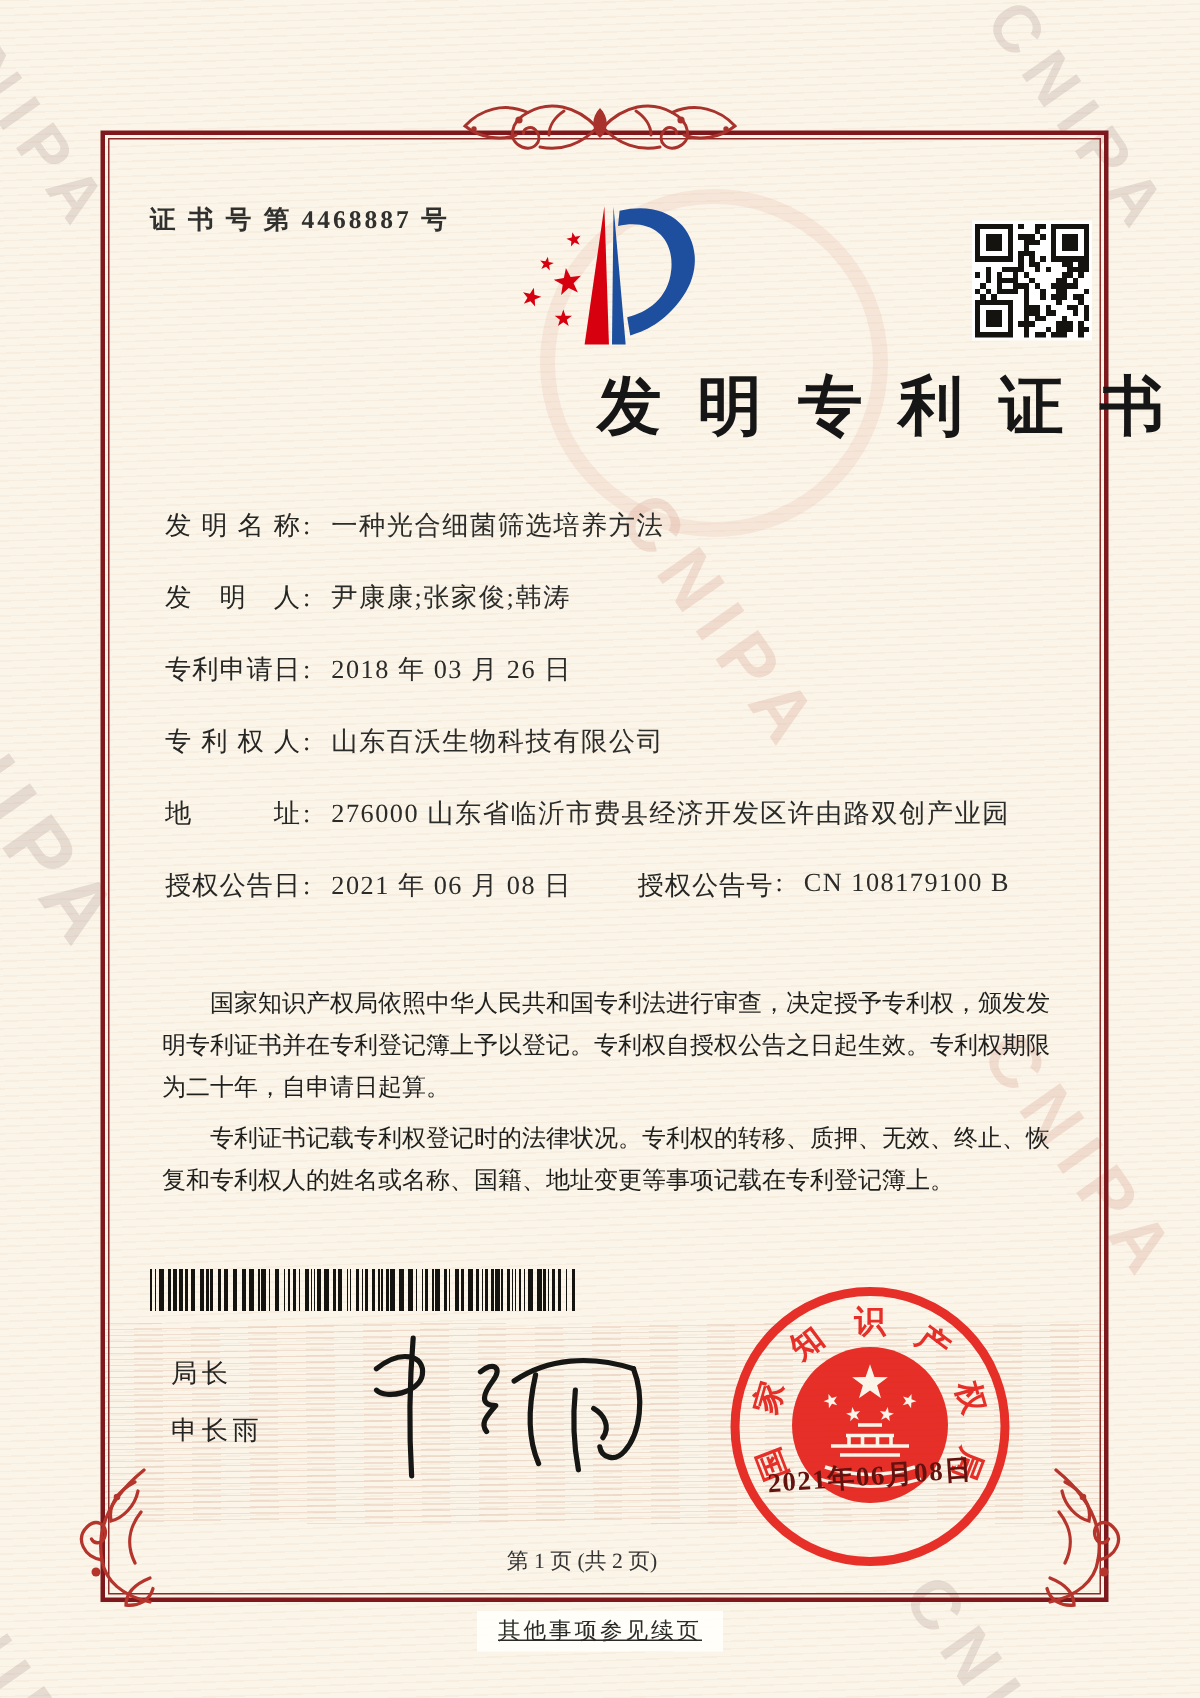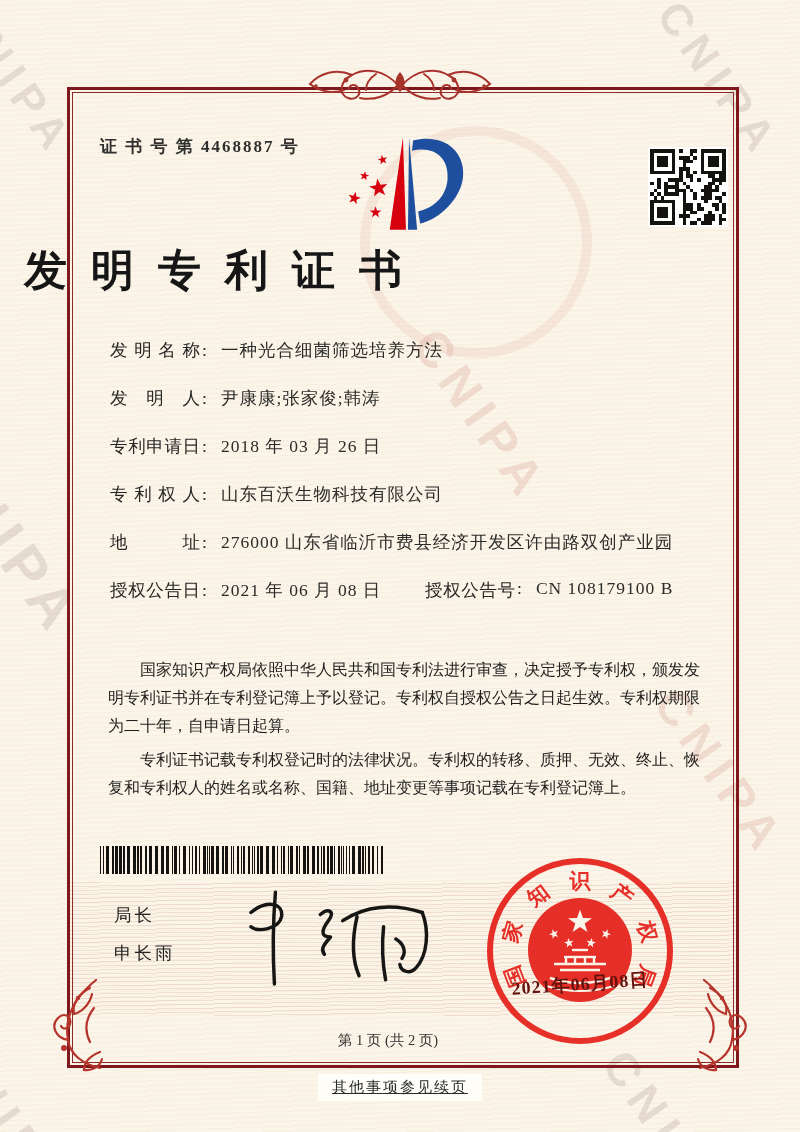--- a/index.html
+++ b/index.html
@@ -32,21 +32,21 @@
     position:absolute;left:67px;top:87px;width:672px;height:981px;z-index:1;
     border:3px solid #7e181c;box-sizing:border-box;
   }
   .frame-inner{position:absolute;inset:2px;border:1px solid #8d2a2a;}
   .ornament{position:absolute;z-index:2;pointer-events:none;}
   
   .cert-no{position:absolute;left:100px;top:135px;z-index:2;font-size:17px;color:#30302e;letter-spacing:2px;font-weight:bold;}
   .logo{position:absolute;left:333px;top:118px;width:152px;height:122px;z-index:2;}
   .qr{position:absolute;left:648px;top:147px;width:76px;height:76px;z-index:2;background:#fff;padding:2px;}
   .title{
-    position:absolute;left:0;width:800px;top:242px;z-index:2;text-align:left;
+    position:absolute;left:0;width:800px;top:242px;z-index:2;text-align:right;
     font-size:43px;font-weight:bold;color:#161616;letter-spacing:24px;text-indent:24px;
   }
   
   .fields{position:absolute;left:110px;top:338px;z-index:2;}
   .frow{height:48px;font-size:17.5px;color:#262624;white-space:nowrap;}
   .flabel{
     display:inline-block;width:90px;text-align:justify;text-align-last:justify;
     vertical-align:top;letter-spacing:0;
   }
   .fcolon{display:inline-block;margin:0 14px 0 2px;}

